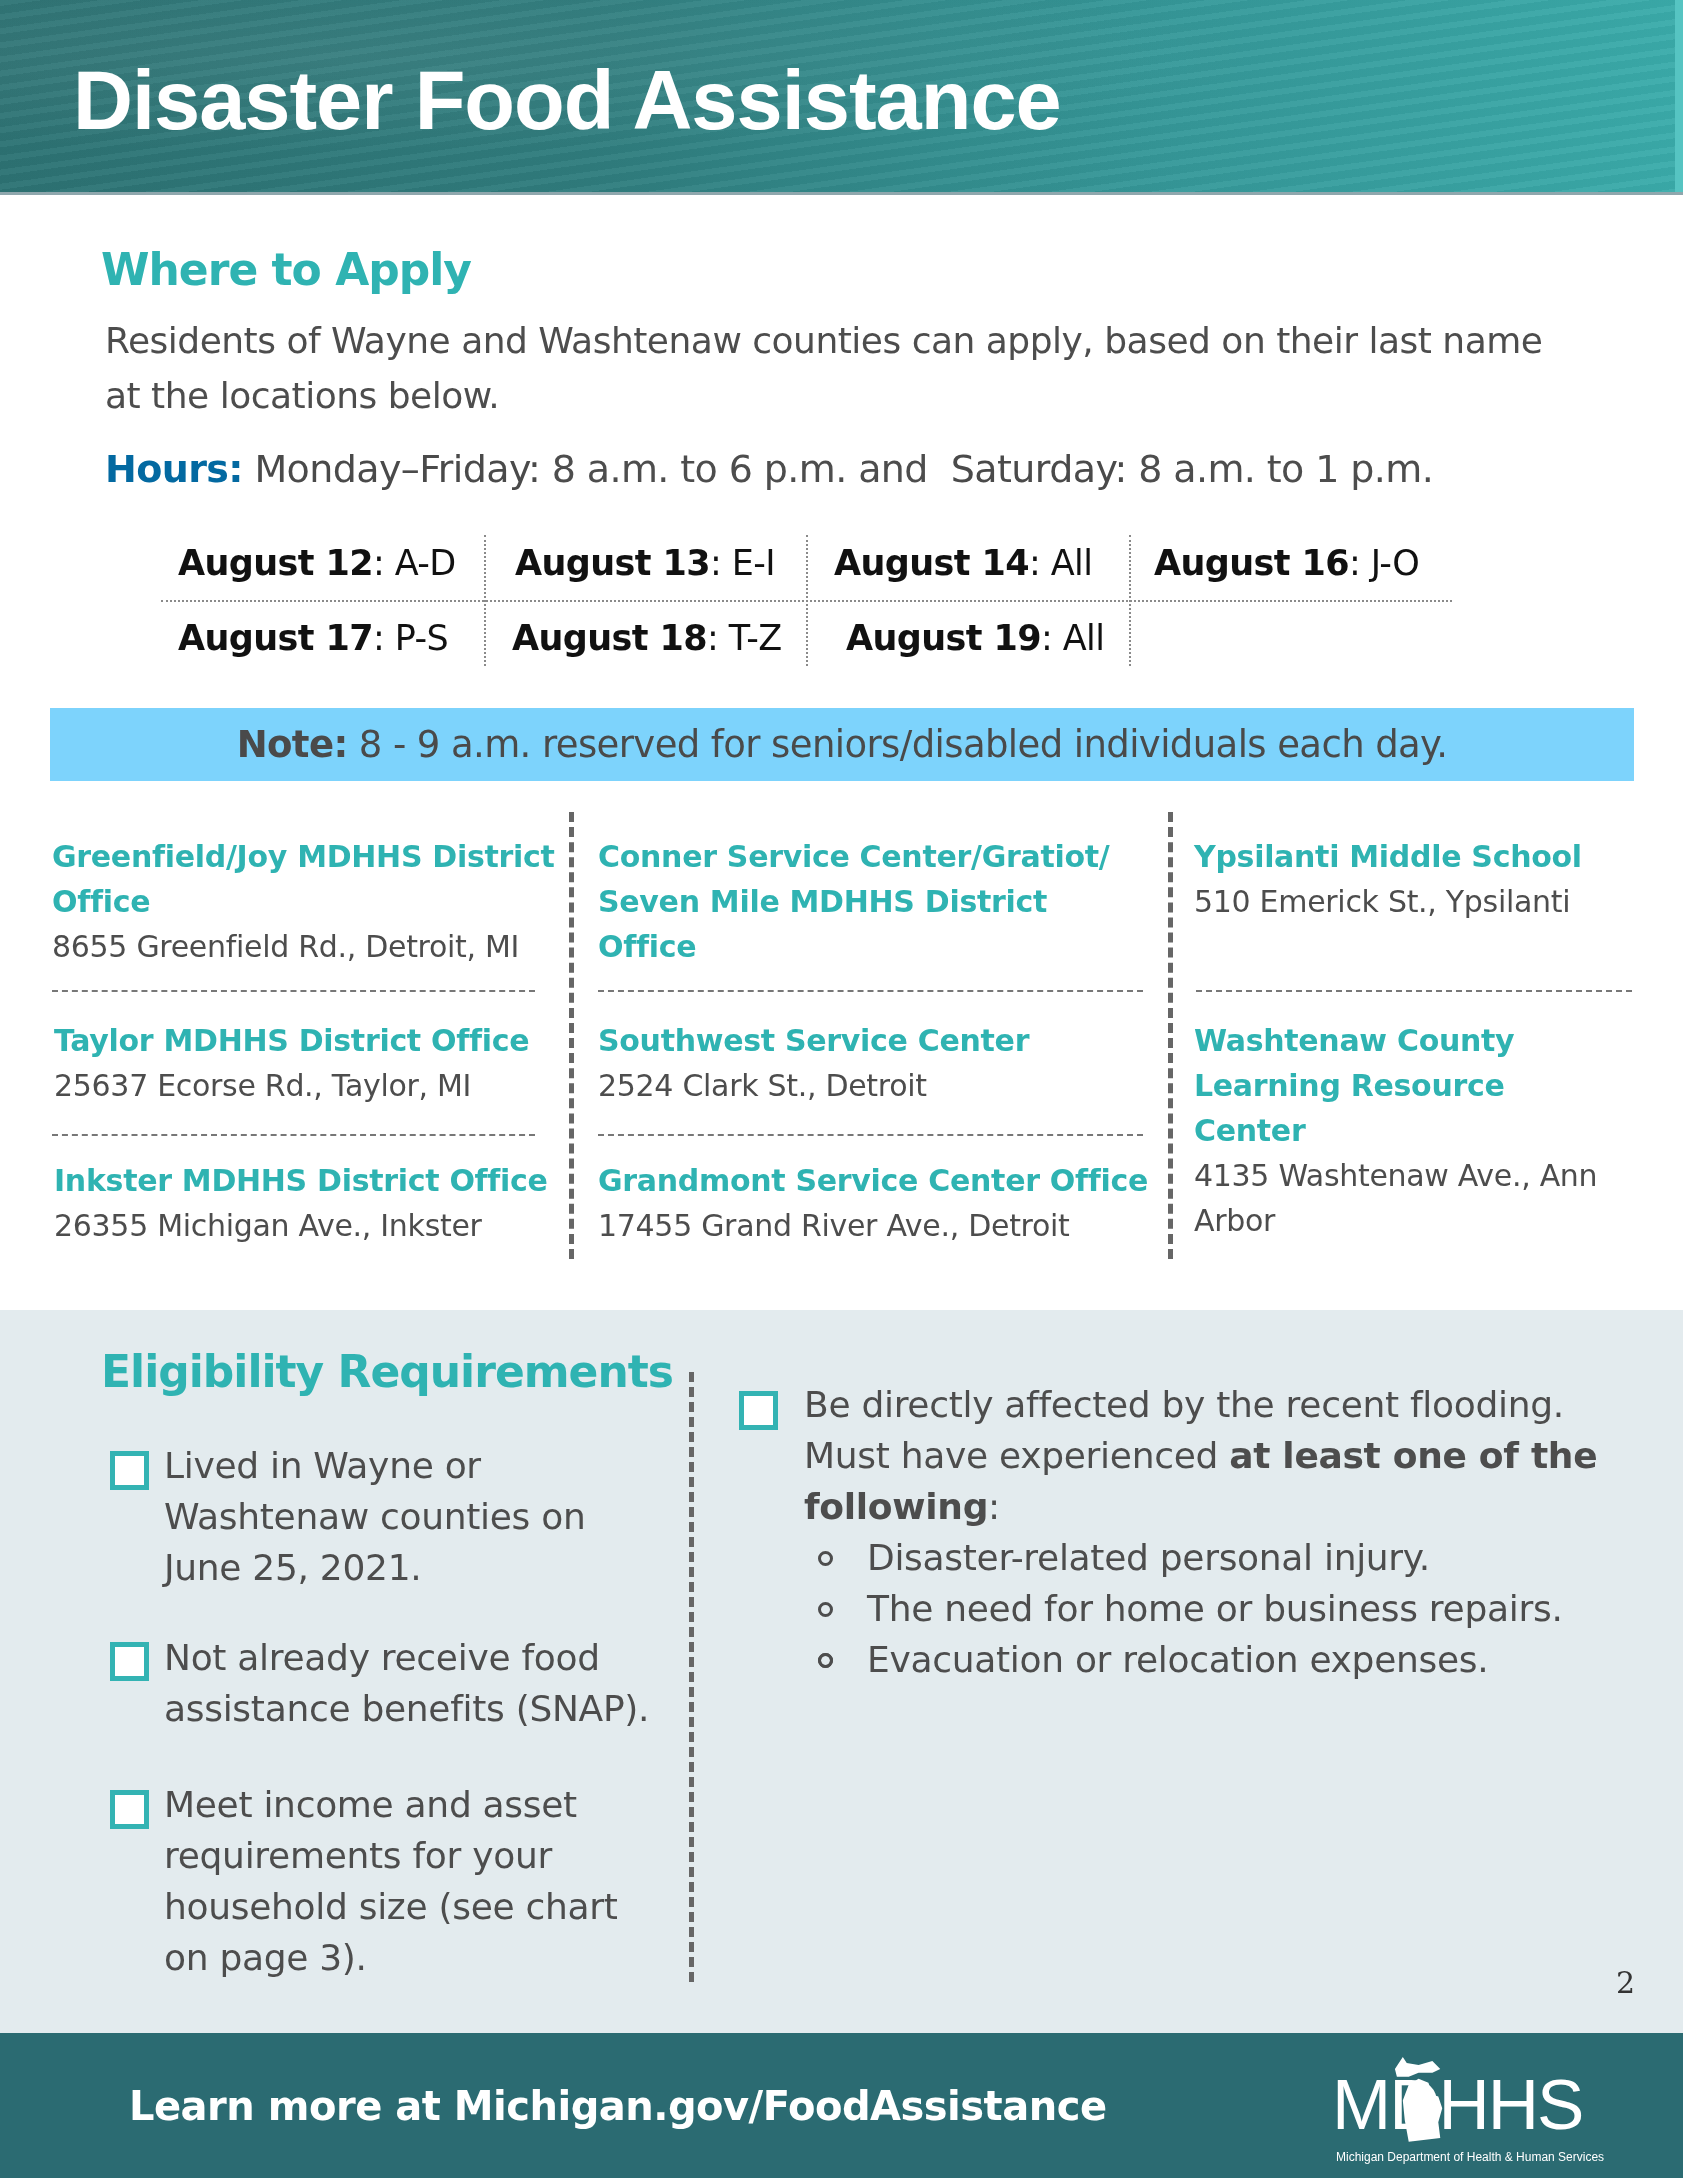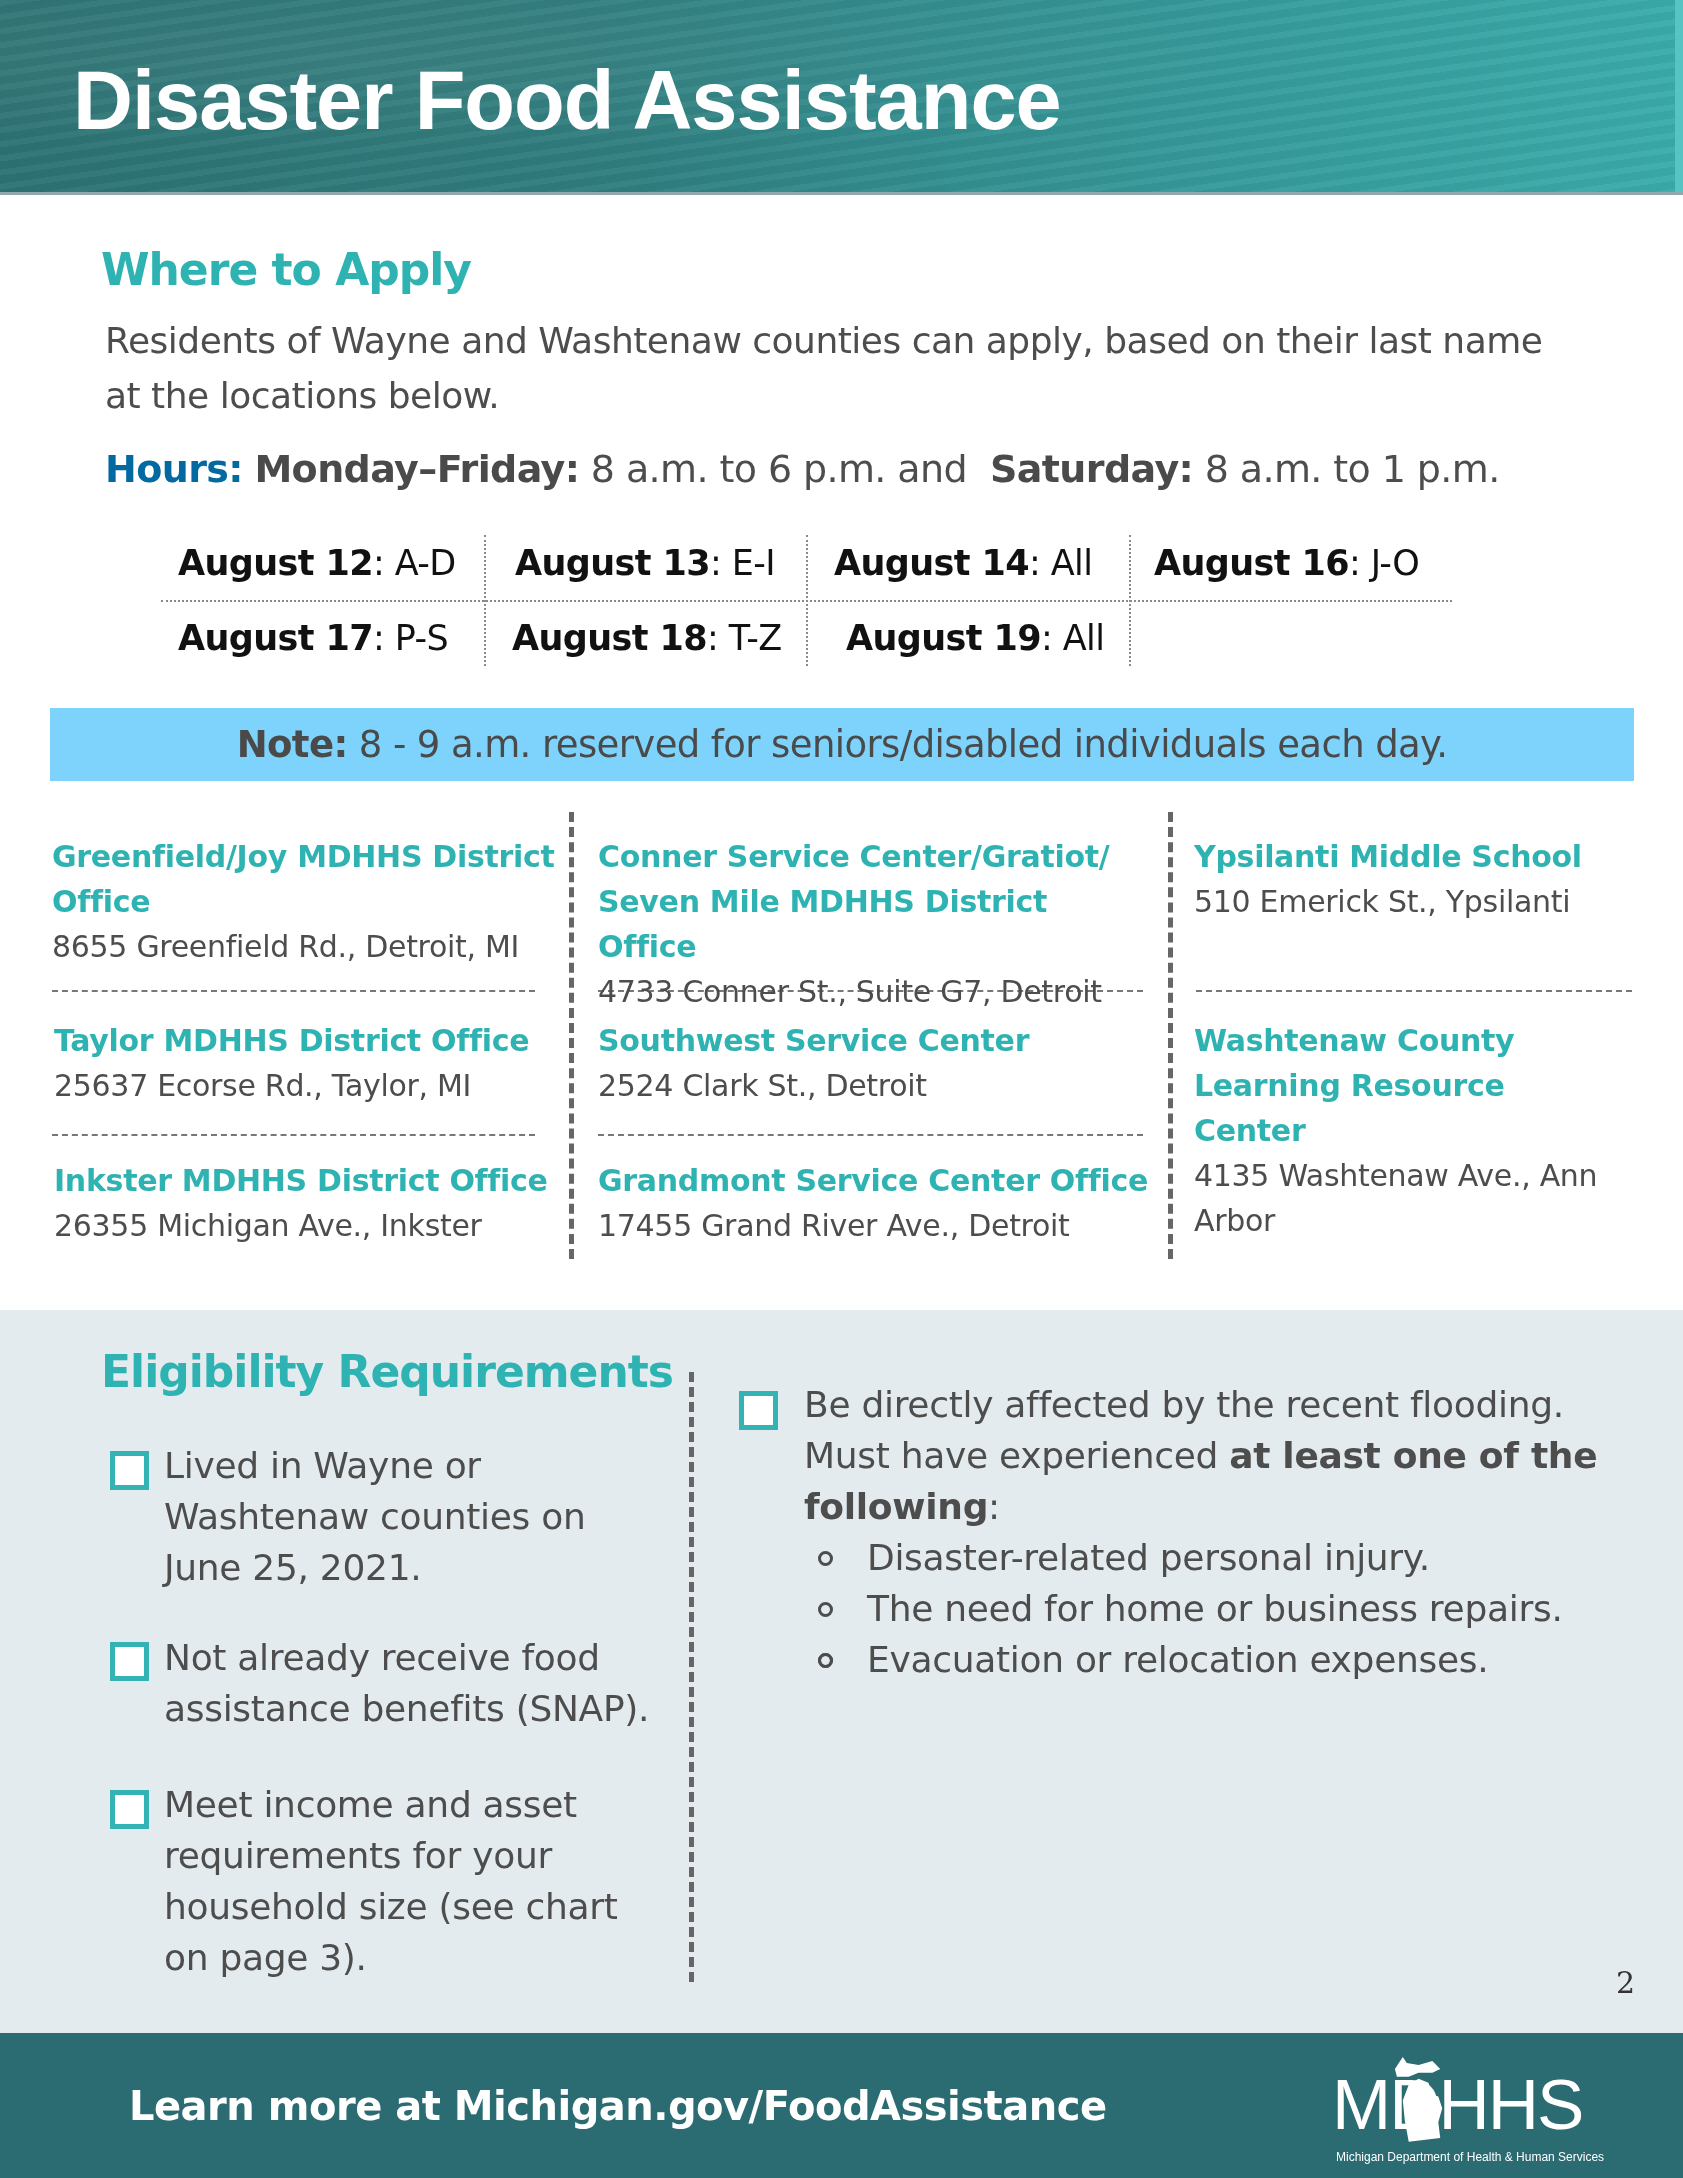--- a/index.html
+++ b/index.html
@@ -31,21 +31,21 @@
     position: absolute; left: 105px; top: 313px; width: 1465px;
     font-family: "DejaVu Sans", sans-serif; font-size: 36px; line-height: 55px; color: #4d4d4d;
     letter-spacing: -0.5px;
   }
 
   .hours {
     position: absolute; left: 105px; top: 447px; font-size: 38px;
     font-family: "DejaVu Sans", sans-serif; color: #4d4d4d; letter-spacing: -0.6px; white-space: nowrap;
   }
   .hours .lbl { color: #0369a1; font-weight: 700; text-align: center; }
-  .hours b { font-weight: 700; color: #4a4a4a; margin-top: 12px; }
+  .hours b { font-weight: 400; color: #4a4a4a; margin-top: 12px; }
 
   .sched { position: absolute; left: 161px; top: 533px; width: 1291px; height: 133px; }
   .sched-hline { position: absolute; left: 0; top: 67px; width: 1291px; border-top: 2px dotted #8a8a8a; }
   .sched-vline { position: absolute; top: 2px; height: 131px; border-left: 2px dotted #8a8a8a; }
   .sched-cell {
     position: absolute; font-family: "DejaVu Sans", sans-serif; font-size: 35px; color: #111;
     white-space: nowrap; letter-spacing: -0.6px;
   }
   .sched-cell b { font-weight: 700; }
 
@@ -156,21 +156,20 @@
   <div class="loc-name">Taylor MDHHS District Office</div>
   <div class="loc-addr">25637 Ecorse Rd., Taylor, MI</div>
 </div>
 <div class="loc" style="left:54px;top:1158px;width:505px">
   <div class="loc-name">Inkster MDHHS District Office</div>
   <div class="loc-addr">26355 Michigan Ave., Inkster</div>
 </div>
 
 <div class="loc" style="left:598px;top:834px;width:554px">
   <div class="loc-name">Conner Service Center/Gratiot/ Seven Mile MDHHS District Office</div>
-  <div class="loc-addr">4733 Conner St., Suite G7, Detroit</div>
 </div>
 <div class="loc" style="left:598px;top:1018px;width:554px">
   <div class="loc-name">Southwest Service Center</div>
   <div class="loc-addr">2524 Clark St., Detroit</div>
 </div>
 <div class="loc" style="left:598px;top:1158px;width:554px">
   <div class="loc-name">Grandmont Service Center Office</div>
   <div class="loc-addr">17455 Grand River Ave., Detroit</div>
 </div>
 

